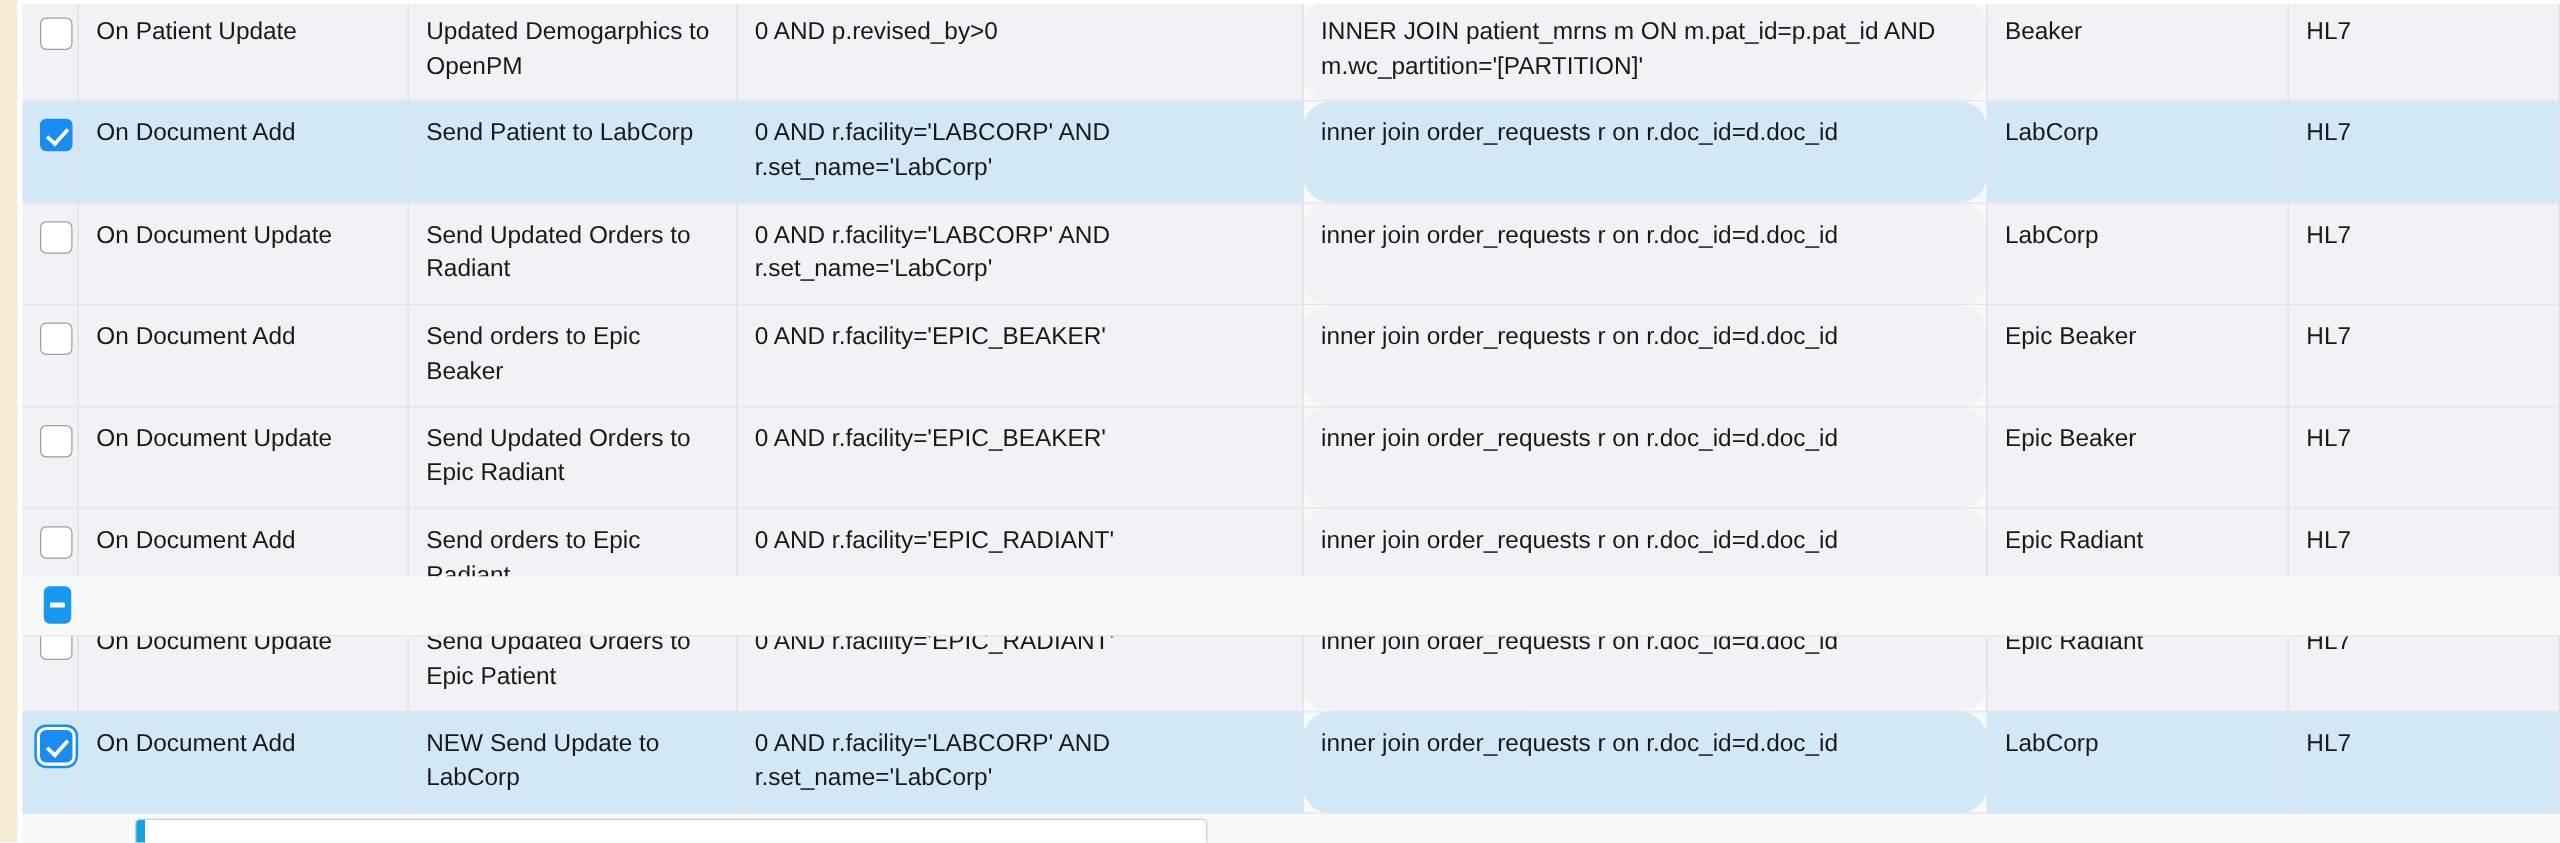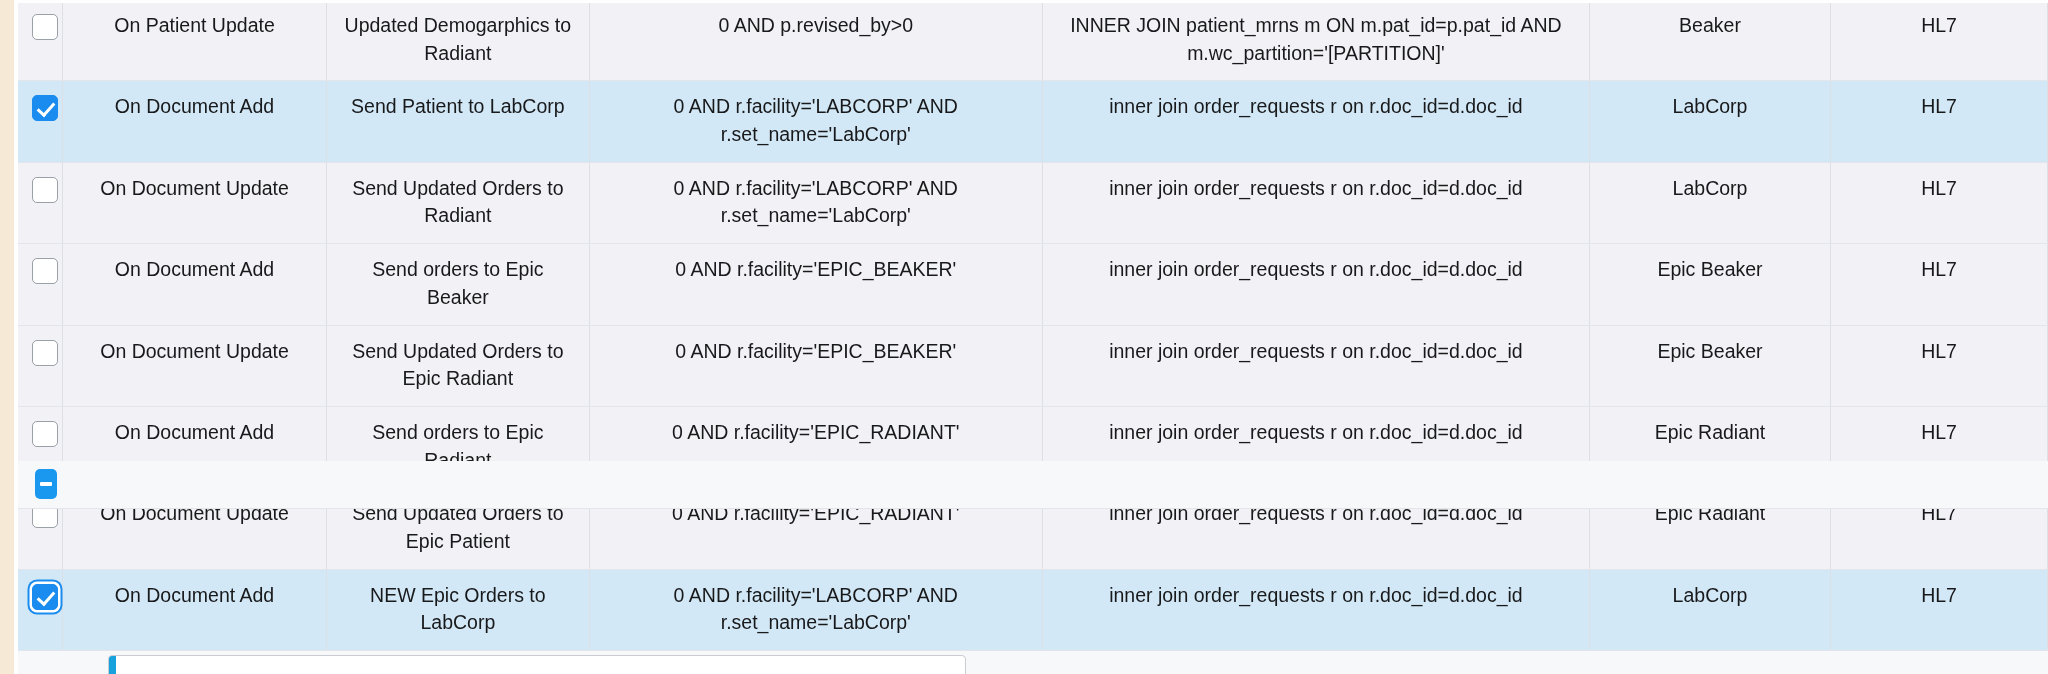--- a/index.html
+++ b/index.html
@@ -58,31 +58,30 @@
 
   table.datagrid td {
     border-right: 1px solid #dcdfe3;
     border-bottom: 1px solid #e2e5e9;
     padding: 12px 14px 13px 14px;
     vertical-align: top;
     line-height: 1.42;
     background: #f2f1f5;
     word-wrap: break-word;
     overflow-wrap: break-word;
-    text-align: center;
   }
 
   tr.selected td { background: #d3e8f6; }
 
   
   .c-check  { width: 37px;  padding-left: 0; padding-right: 0; text-align: center; }
   .c-event  { width: 219px; }
   .c-name   { width: 218px; }
   .c-cond   { width: 376px; margin-left: 16px; }
-  .c-join   { width: 454px; }
+  .c-join   { width: 454px; border-radius: 23px; }
   .c-dest   { width: 200px; }
   .c-fmt    { width: 180px; border-right: none; }
 
   
   .cb {
     display: inline-block;
     width: 26px; height: 26px;
     border-radius: 5px;
     border: 1.6px solid #9aa0a6;
     background: #ffffff;
@@ -163,21 +162,21 @@
   <div class="left-strip-edge"></div>
 
   <div class="grid-top-rule"></div>
 
   <div class="grid">
     <table class="datagrid">
       <tbody id="grid-body">
           <tr>
             <td class="c-check"><span class="cb"></span></td>
             <td class="c-event">On Patient Update</td>
-            <td class="c-name">Updated Demogarphics to Radiant</td>
+            <td class="c-name">Updated Demogarphics to OpenPM</td>
             <td class="c-cond">0 AND p.revised_by&gt;0</td>
             <td class="c-join">INNER JOIN patient_mrns m ON m.pat_id=p.pat_id AND m.wc_partition='[PARTITION]'</td>
             <td class="c-dest">Beaker</td>
             <td class="c-fmt">HL7</td>
           </tr>
           <tr class="selected">
             <td class="c-check"><span class="cb checked"></span></td>
             <td class="c-event">On Document Add</td>
             <td class="c-name">Send Patient to LabCorp</td>
             <td class="c-cond">0 AND r.facility='LABCORP' AND r.set_name='LabCorp'</td>
@@ -226,21 +225,21 @@
             <td class="c-event">On Document Update</td>
             <td class="c-name">Send Updated Orders to Epic Patient</td>
             <td class="c-cond">0 AND r.facility='EPIC_RADIANT'</td>
             <td class="c-join">inner join order_requests r on r.doc_id=d.doc_id</td>
             <td class="c-dest">Epic Radiant</td>
             <td class="c-fmt">HL7</td>
           </tr>
           <tr class="selected">
             <td class="c-check"><span class="cb checked ring"></span></td>
             <td class="c-event">On Document Add</td>
-            <td class="c-name">NEW Epic Orders to LabCorp</td>
+            <td class="c-name">NEW Send Update to LabCorp</td>
             <td class="c-cond">0 AND r.facility='LABCORP' AND r.set_name='LabCorp'</td>
             <td class="c-join">inner join order_requests r on r.doc_id=d.doc_id</td>
             <td class="c-dest">LabCorp</td>
             <td class="c-fmt">HL7</td>
           </tr>
         </tbody>
     </table>
   </div>
 
   <div class="footer-row">

